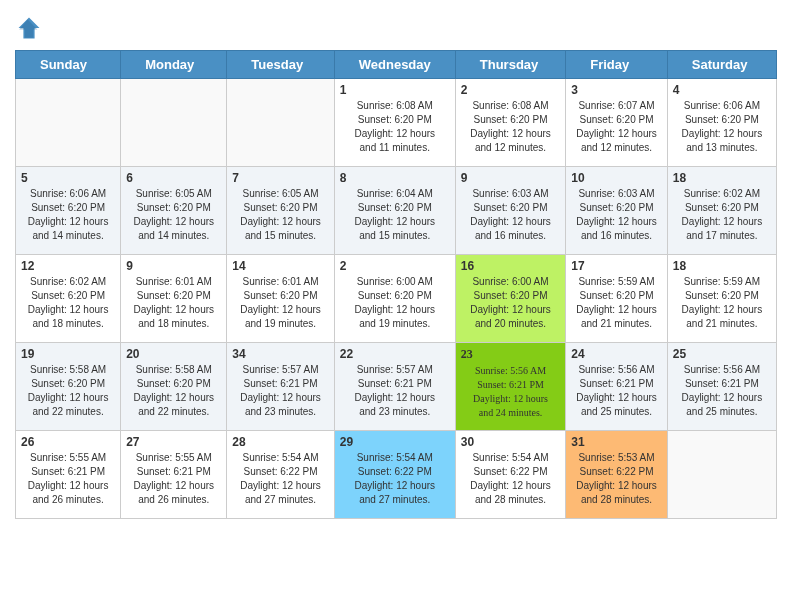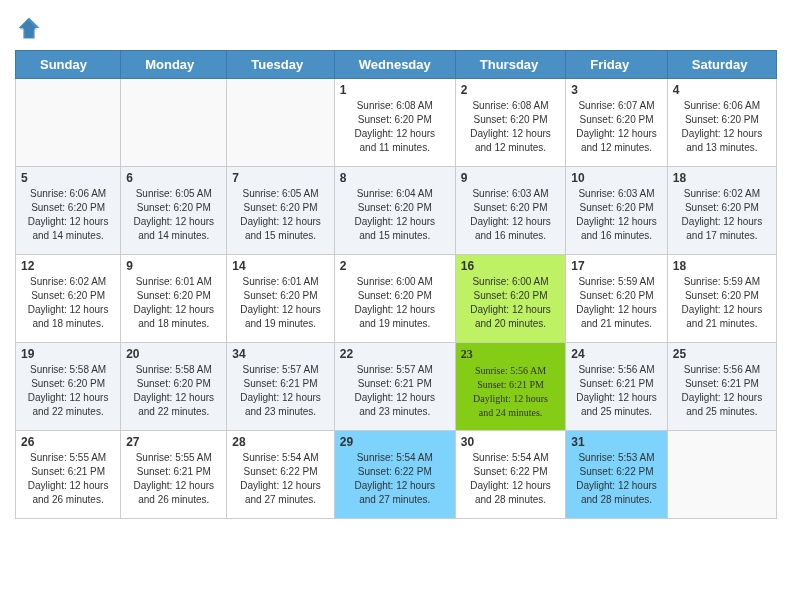--- a/index.html
+++ b/index.html
@@ -354,21 +354,21 @@
 Daylight: 12 hours
 and 27 minutes.</div>
           </td>
           <td style="background: rgb(255, 255, 255);">
             <span class="day-num">30</span>
             <div class="day-info" style="white-space: pre-line;">Sunrise: 5:54 AM
 Sunset: 6:22 PM
 Daylight: 12 hours
 and 28 minutes.</div>
           </td>
-          <td style="background: #7dd3fc;">
+          <td style="background: #fdba74;">
             <span class="day-num">31</span>
             <div class="day-info" style="white-space: pre-line;">Sunrise: 5:53 AM
 Sunset: 6:22 PM
 Daylight: 12 hours
 and 28 minutes.</div>
           </td>
           <td class="empty" style="background: rgb(249, 249, 249);"></td>
         </tr>
       </tbody>
   </table>

